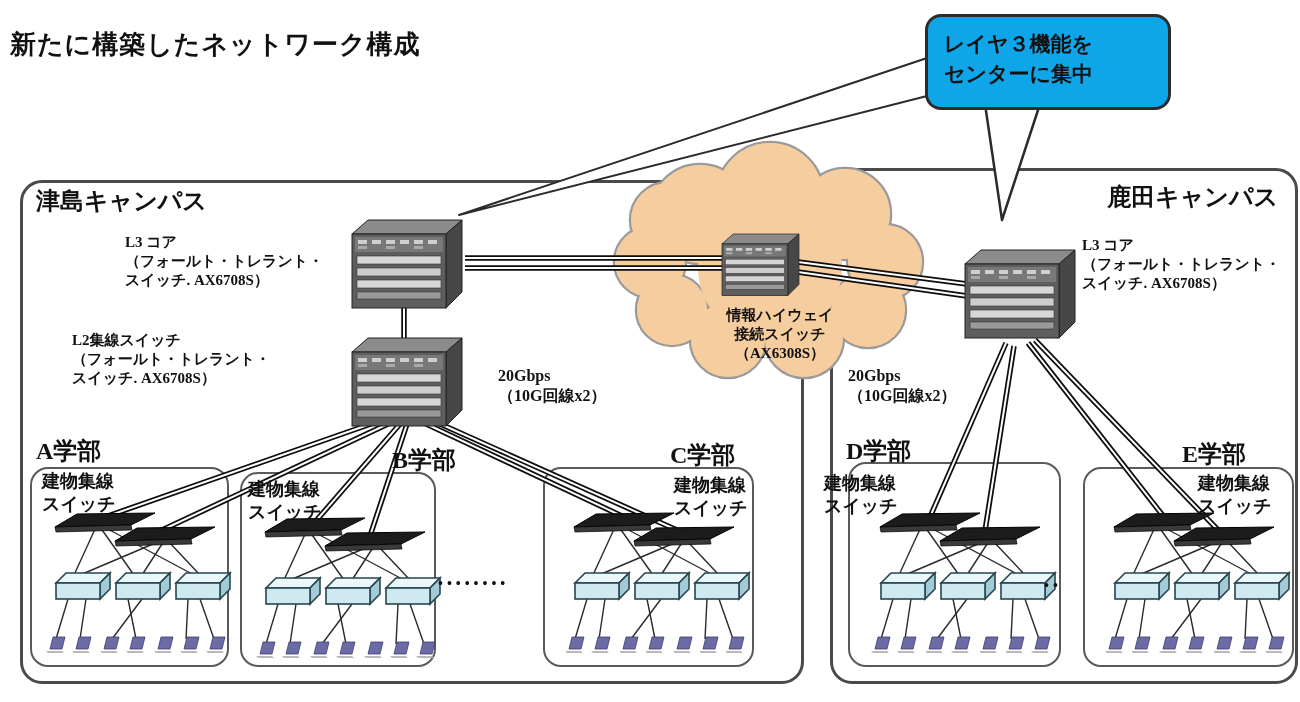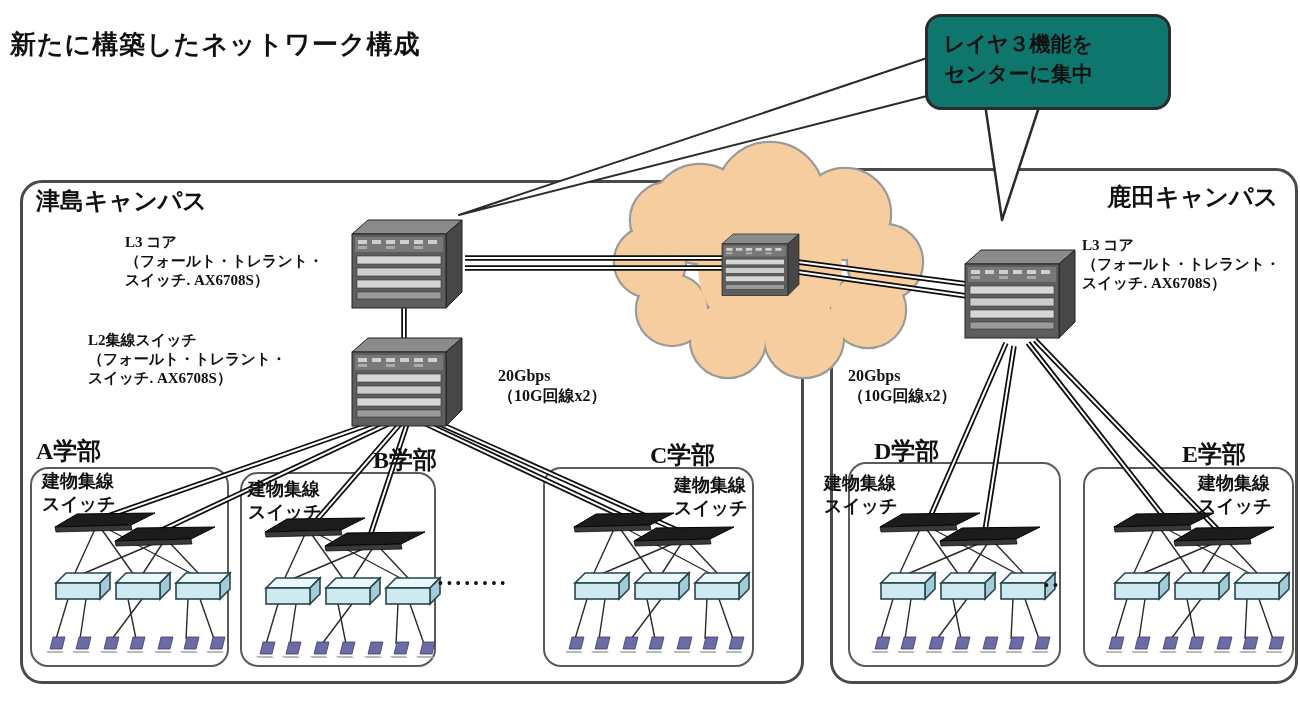--- a/index.html
+++ b/index.html
@@ -13,37 +13,37 @@
   .campus{position:absolute;border:3px solid #4a4a4a;border-radius:22px;background:transparent;z-index:0;}
   .fbox{position:absolute;border:2.5px solid #5a5a5a;border-radius:18px;background:transparent;z-index:0;}
   
   #net{position:absolute;left:0;top:0;z-index:1;}
   
   .txt{position:absolute;z-index:2;line-height:1.28;}
   #title{left:10px;top:28px;font-size:26px;font-weight:bold;letter-spacing:1px;}
   #campus-left-name{left:36px;top:186px;font-size:24px;font-weight:bold;}
   #campus-right-name{left:1048px;top:182px;width:230px;text-align:right;font-size:24px;font-weight:bold;}
   #callout{
-    left:925px;top:14px;width:212px;height:66px;background:#0f766e;border:3px solid #2b2b2b;
+    left:925px;top:14px;width:212px;height:66px;background:#0ea5e9;border:3px solid #2b2b2b;
     border-radius:16px;padding:12px 12px 12px 16px;font-size:21px;font-weight:bold;line-height:1.45;z-index:3;
   }
   #l3-left-label{left:125px;top:233px;font-size:15px;font-weight:bold;}
-  #l2-left-label{left:88px;top:331px;font-size:15px;font-weight:bold;}
+  #l2-left-label{left:72px;top:331px;font-size:15px;font-weight:bold;}
   #l3-right-label{left:1082px;top:236px;width:230px;font-size:15px;font-weight:bold;}
   #cloud-name{left:655px;top:190px;width:240px;text-align:center;font-size:20px;font-weight:bold;z-index:2;}
   #hw-switch-label{left:695px;top:306px;width:170px;text-align:center;font-size:15px;font-weight:bold;z-index:2;}
   #trunk-left-label{left:498px;top:366px;font-size:16px;font-weight:bold;}
   #trunk-right-label{left:848px;top:366px;font-size:16px;font-weight:bold;}
   .fname{position:absolute;font-size:24px;font-weight:bold;z-index:2;}
   .bsw{position:absolute;font-size:18px;font-weight:bold;line-height:1.25;z-index:2;}
   .dots{position:absolute;font-size:14px;font-weight:bold;letter-spacing:4px;z-index:2;color:#111;}
   #fname-a{left:36px;top:435px;}   #bsw-a{left:42px;top:470px;}
-  #fname-b{left:373px;top:444px;}  #bsw-b{left:248px;top:478px;}
-  #fname-c{left:650px;top:439px;}  #bsw-c{left:674px;top:474px;}
-  #fname-d{left:874px;top:435px;}  #bsw-d{left:824px;top:472px;}
+  #fname-b{left:392px;top:444px;}  #bsw-b{left:248px;top:478px;}
+  #fname-c{left:670px;top:439px;}  #bsw-c{left:674px;top:474px;}
+  #fname-d{left:846px;top:435px;}  #bsw-d{left:824px;top:472px;}
   #fname-e{left:1182px;top:438px;} #bsw-e{left:1198px;top:472px;}
   #dots-left{left:438px;top:576px;}
   #dots-right{left:1044px;top:578px;}
 </style>
 </head>
 <body>
 
 <div id="stage">
 
   <div class="campus" style="left:20px;top:180px;width:778px;height:498px;"></div>
@@ -221,20 +221,23 @@
   </svg>
 
   <div id="title" class="txt">新たに構築したネットワーク構成</div>
 
   <div id="callout" class="abs ml">レイヤ３機能を
 センターに集中</div>
 
   <div id="campus-right-name" class="txt">鹿田キャンパス</div>
   <div id="campus-left-name" class="txt">津島キャンパス</div>
 
+  <div id="hw-switch-label" class="txt ml">情報ハイウェイ
+接続スイッチ
+（AX6308S）</div>
 
   <div id="l3-left-label" class="txt ml">L3 コア
 （フォールト・トレラント・
 スイッチ. AX6708S）</div>
   <div id="l2-left-label" class="txt ml">L2集線スイッチ
 （フォールト・トレラント・
 スイッチ. AX6708S）</div>
   <div id="l3-right-label" class="txt ml">L3 コア
 （フォールト・トレラント・
 スイッチ. AX6708S）</div>

